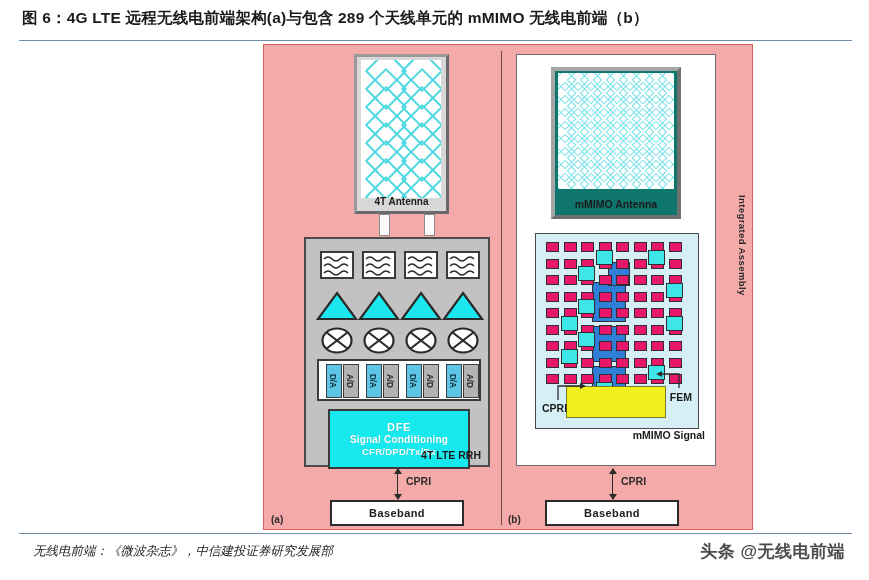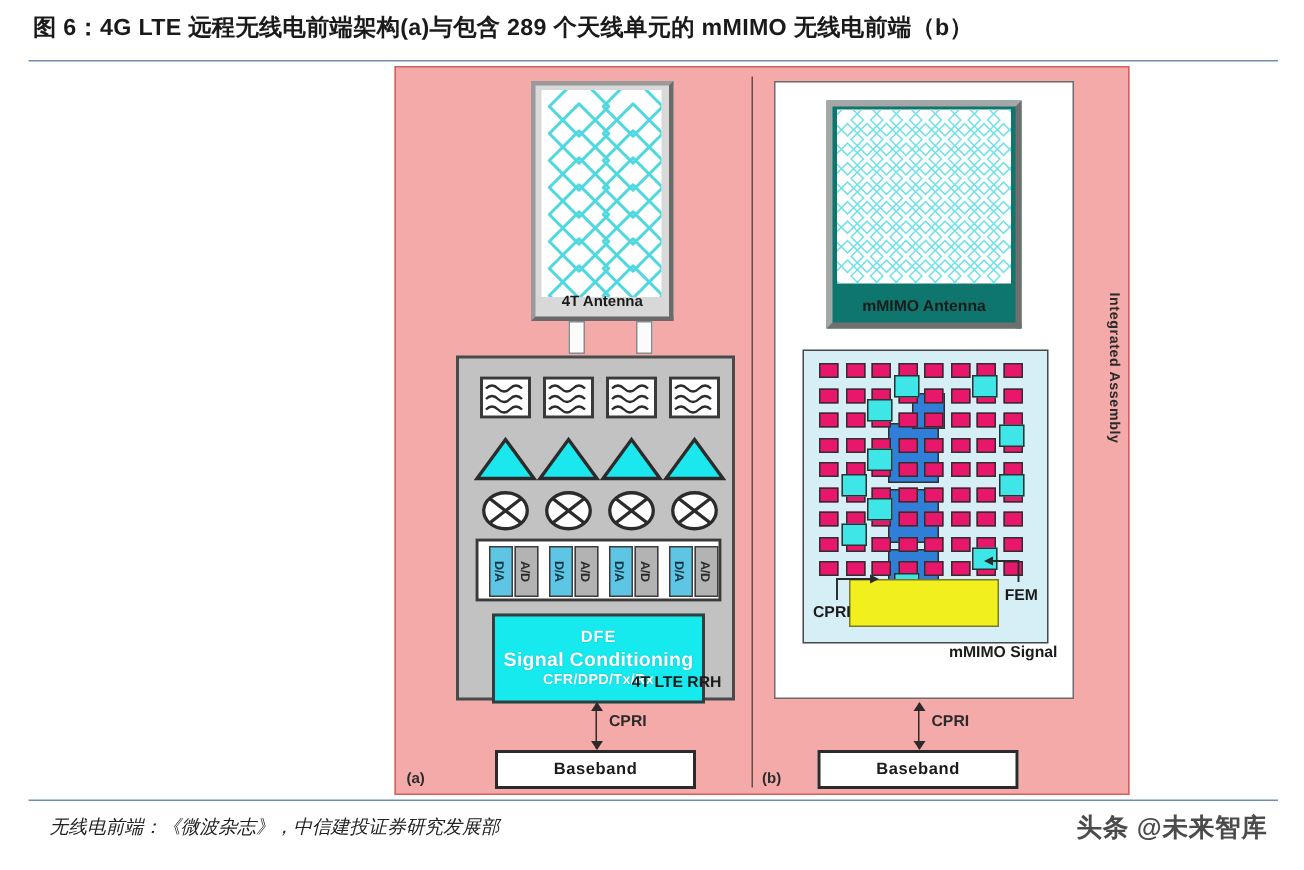--- a/index.html
+++ b/index.html
@@ -102,21 +102,21 @@
   }
   .conv.da{left:0;background:#5ec6e4;}
   .conv.ad{left:17px;background:#b3b3b3;color:#2a2a2a;}
   #dfe{
     position:absolute;left:22px;top:170px;width:142px;height:60px;
     background:#16eaef;border:2px solid #3a3a3a;box-sizing:border-box;
     display:flex;flex-direction:column;align-items:center;justify-content:center;
     color:#ffffff;text-shadow:0 0 1px rgba(0,0,0,.25);
   }
   #dfe .l1{font-size:11px;font-weight:bold;letter-spacing:.6px;}
-  #dfe .l2{font-size:13px;font-weight:bold;letter-spacing:.2px;margin-top:1px;}
+  #dfe .l2{font-size:10px;font-weight:bold;letter-spacing:.2px;margin-top:1px;}
   #dfe .l3{font-size:9.6px;font-weight:bold;letter-spacing:.2px;margin-top:1px;}
   #rrh-label{right:7px;bottom:4px;font-size:10.5px;}
   
   .arrow-v{position:absolute;width:0;height:30px;border-left:1.6px solid #2b2b2b;}
   .arrow-v::before,.arrow-v::after{
     content:"";position:absolute;left:-4px;width:0;height:0;
     border-left:4.5px solid transparent;border-right:4.5px solid transparent;
   }
   .arrow-v::before{top:-1px;border-bottom:6px solid #2b2b2b;}
   .arrow-v::after{bottom:-1px;border-top:6px solid #2b2b2b;}
@@ -476,13 +476,13 @@
   </div>
 
   <div class="arrow-v" style="left:348px;top:424px;"></div>
   <div class="cpri" style="left:357px;top:430px;">CPRI</div>
   <div class="baseband" style="left:281px;top:455px;width:134px;">Baseband</div>
 
 </div>
 
 <div id="rule-bottom"></div>
 <div id="source-note">无线电前端：《微波杂志》，中信建投证券研究发展部</div>
-<div id="watermark">头条 @未来智库</div>
+<div id="watermark">头条 @无线电前端</div>
 
 </body></html>

